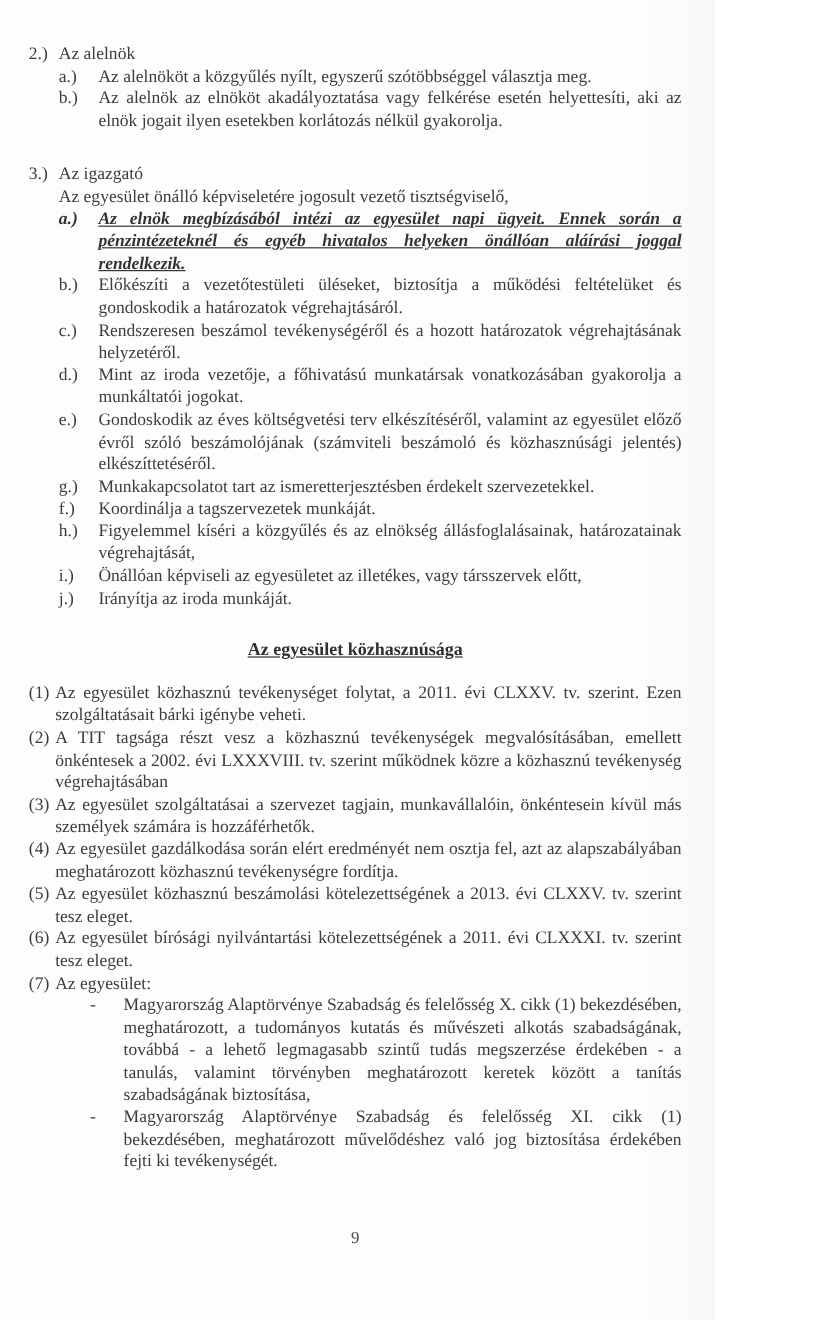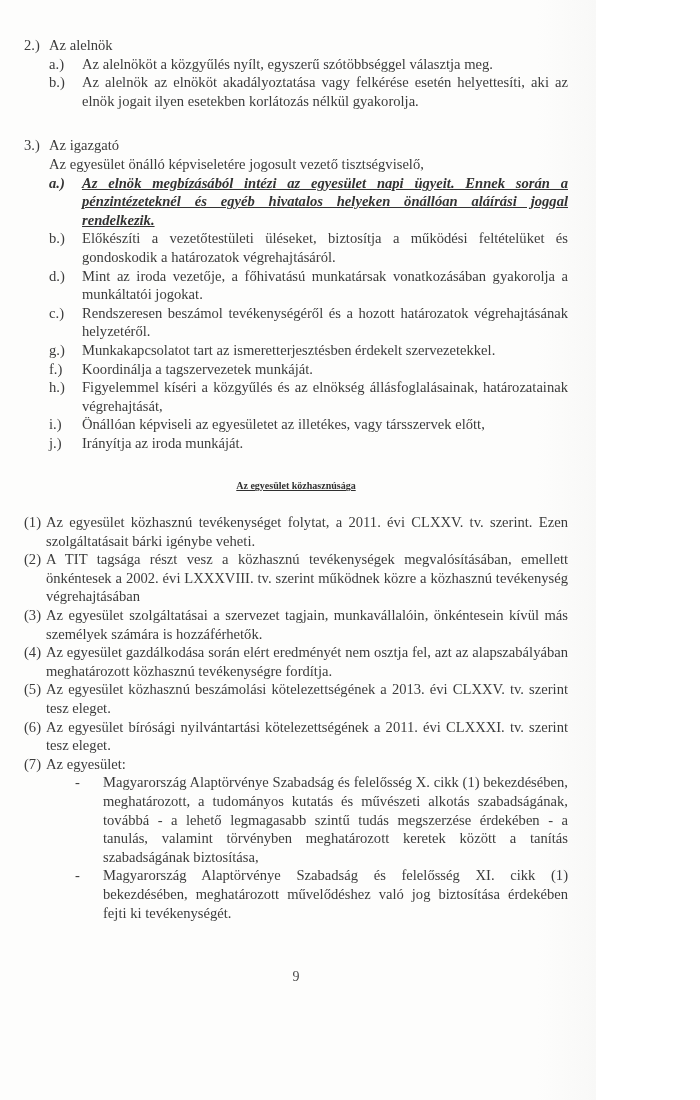--- a/index.html
+++ b/index.html
@@ -58,21 +58,21 @@
     margin-top: 44px;
     text-align: center;
     font-weight: bold;
     font-size: 16.5px;
     color: #303030;
   }
   .chapter-subtitle {
     margin-top: 25px;
     text-align: center;
     font-weight: bold;
-    font-size: 10px;
+    font-size: 15px;
     color: #303030;
   }
   .chapter-subtitle span {
     text-decoration: underline;
   }
   
   .paras { margin-top: 17px; }
   .para {
     padding-left: 22px;
     text-indent: -22px;
@@ -117,24 +117,27 @@
     </div>
     <div class="sec-intro">Az egyesület önálló képviseletére jogosult vezető tisztségviselő,</div>
 
     <div class="sub-item hang em">
       <span class="lbl">a.)</span><span>Az elnök megbízásából intézi az egyesület napi ügyeit. Ennek során a pénzintézeteknél és egyéb hivatalos helyeken önállóan aláírási joggal rendelkezik.</span>
     </div>
     <div class="sub-item hang">
       <span class="lbl">b.)</span><span>Előkészíti a vezetőtestületi üléseket, biztosítja a működési feltételüket és gondoskodik a határozatok végrehajtásáról.</span>
     </div>
     <div class="sub-item hang">
+      <span class="lbl">c.)</span><span>Rendszeresen beszámol tevékenységéről és a hozott határozatok végrehajtásának helyzetéről.</span>
+    </div>
+    <div class="sub-item hang">
       <span class="lbl">d.)</span><span>Mint az iroda vezetője, a főhivatású munkatársak vonatkozásában gyakorolja a munkáltatói jogokat.</span>
     </div>
     <div class="sub-item hang">
-      <span class="lbl">c.)</span><span>Rendszeresen beszámol tevékenységéről és a hozott határozatok végrehajtásának helyzetéről.</span>
+      <span class="lbl">e.)</span><span>Gondoskodik az éves költségvetési terv elkészítéséről, valamint az egyesület előző évről szóló beszámolójának (számviteli beszámoló és közhasznúsági jelentés) elkészíttetéséről.</span>
     </div>
     <div class="sub-item hang">
       <span class="lbl">g.)</span><span>Munkakapcsolatot tart az ismeretterjesztésben érdekelt szervezetekkel.</span>
     </div>
     <div class="sub-item hang">
       <span class="lbl">f.)</span><span>Koordinálja a tagszervezetek munkáját.</span>
     </div>
     <div class="sub-item hang">
       <span class="lbl">h.)</span><span>Figyelemmel kíséri a közgyűlés és az elnökség állásfoglalásainak, határozatainak végrehajtását,</span>
     </div>

